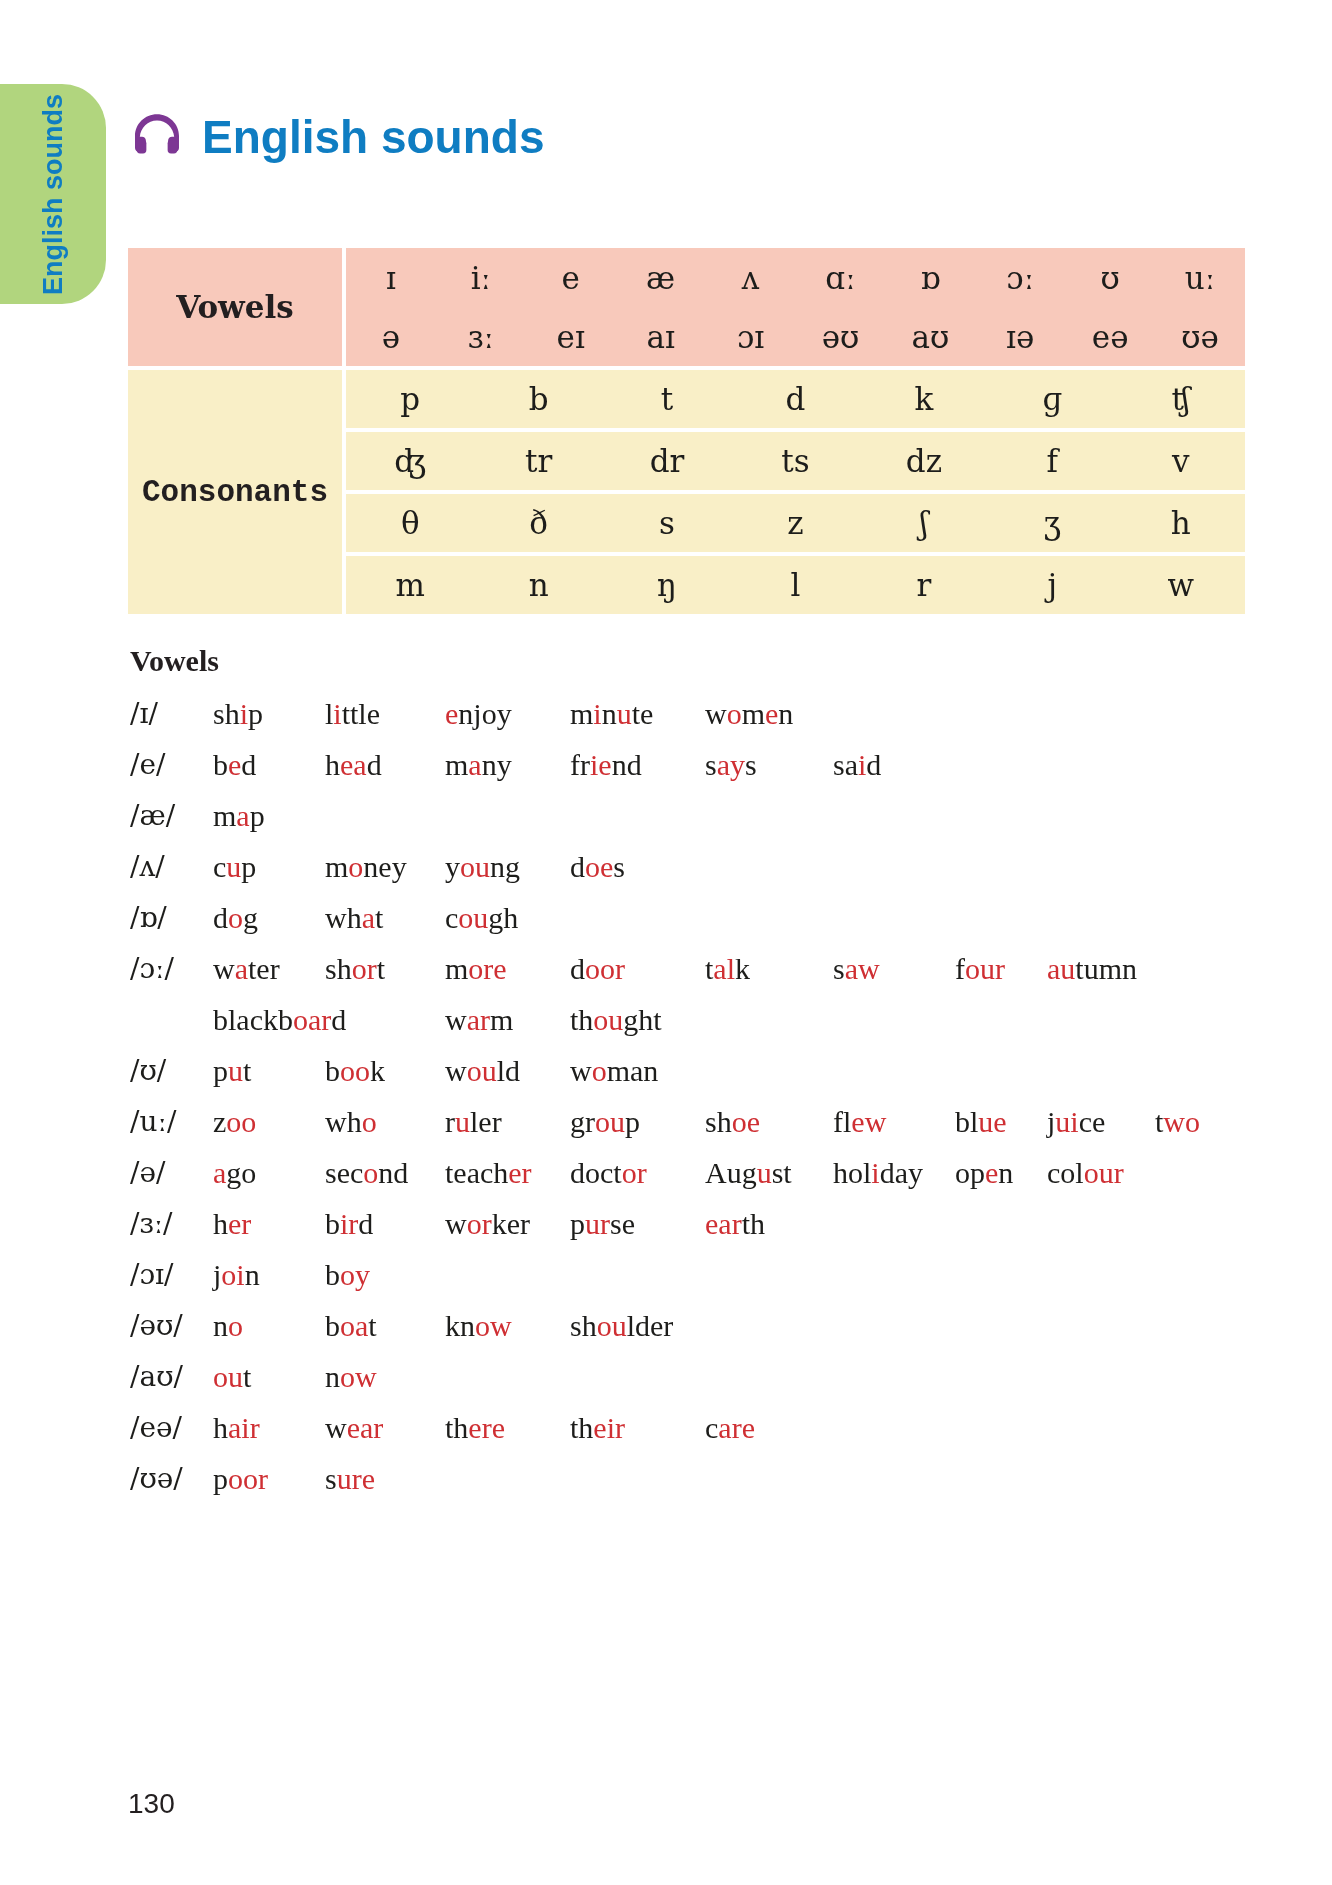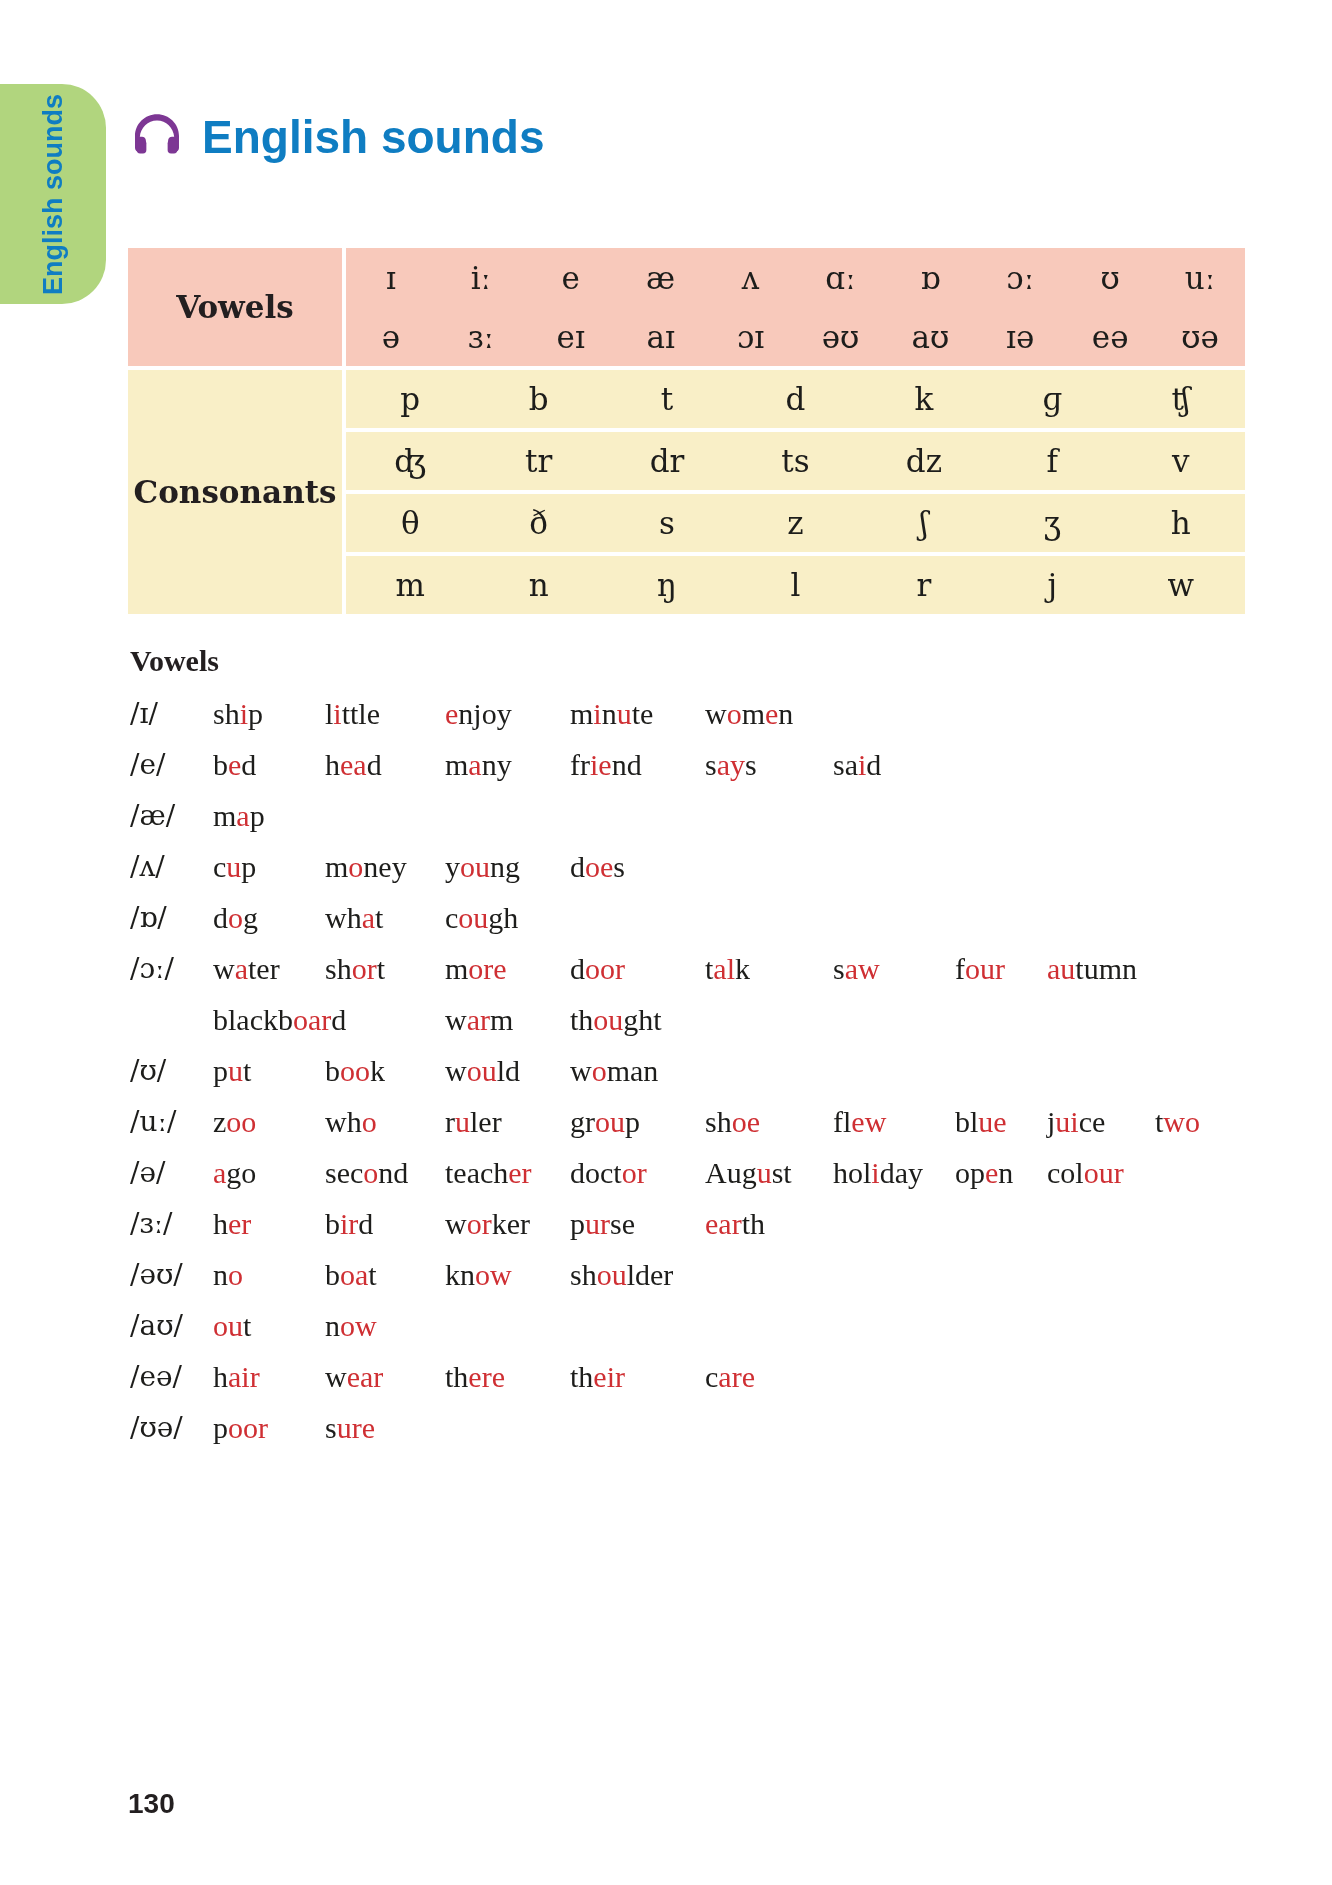--- a/index.html
+++ b/index.html
@@ -31,21 +31,21 @@
   
   .sound-table{position:absolute;left:128px;top:248px;width:1117px;font-family:"DejaVu Serif",serif;}
   .block{display:flex;}
   .block + .block{margin-top:4px;}
   .label-cell{
     width:214px;margin-right:4px;flex:0 0 214px;
     display:flex;align-items:center;justify-content:center;
     font-weight:bold;font-size:31px;color:#231f20;
   }
   .vowel-block .label-cell,.vowel-block .rows{background:var(--vowel-pink,#f8c9bb);}
-  .consonant-block .label-cell{background:var(--consonant-yellow,#f9efc7);}
+  .consonant-block .label-cell{background:var(--consonant-yellow,#f9efc7);font-family:Liberation Mono, monospace;}
   .rows{flex:1;display:flex;flex-direction:column;}
   .sym-row{display:grid;align-items:center;}
   .vowel-block .sym-row{height:59px;}
   .consonant-block .sym-row{background:var(--consonant-yellow,#f9efc7);height:58px;}
   .consonant-block .sym-row + .sym-row{margin-top:4px;}
   .cols10{grid-template-columns:repeat(10,1fr);}
   .cols7{grid-template-columns:repeat(7,1fr);}
   .sym{text-align:center;font-size:31px;color:#1d1d1b;}
   
   .section-heading{
@@ -55,21 +55,21 @@
   #word-rows{position:absolute;left:130px;top:688px;font-size:30px;color:#1d1d1b;}
   .word-row{
     display:grid;white-space:nowrap;line-height:51px;height:51px;
     grid-template-columns:83px 112px 120px 125px 135px 128px 122px 92px 108px 120px;
   }
   .phoneme{font-family:"DejaVu Serif",serif;font-size:28px;}
   .word .red{color:var(--highlight-red,#cf2f33);}
   
   .page-number{
     position:absolute;left:128px;top:1788px;
-    font-family:"Liberation Sans",sans-serif;font-weight:bold;font-size:28px;color:#231f20;
+    font-family:"Liberation Sans",sans-serif;font-weight:normal;font-size:28px;color:#231f20;
   }
 </style>
 </head>
 <body>
 
 <div class="side-tab">
   <span class="side-tab-label">English sounds</span>
 </div>
 
 <div class="header">
@@ -243,20 +243,25 @@
     </div>
     <div class="word-row">
       <span class="phoneme">/ɜː/</span>
       <span class="word">h<span class="red">er</span></span>
       <span class="word">b<span class="red">ir</span>d</span>
       <span class="word">w<span class="red">or</span>ker</span>
       <span class="word">p<span class="red">ur</span>se</span>
       <span class="word"><span class="red">ear</span>th</span>
     </div>
     <div class="word-row">
+      <span class="phoneme">/ɔɪ/</span>
+      <span class="word">j<span class="red">oi</span>n</span>
+      <span class="word">b<span class="red">oy</span></span>
+    </div>
+    <div class="word-row">
       <span class="phoneme">/əʊ/</span>
       <span class="word">n<span class="red">o</span></span>
       <span class="word">b<span class="red">oa</span>t</span>
       <span class="word">kn<span class="red">ow</span></span>
       <span class="word">sh<span class="red">ou</span>lder</span>
     </div>
     <div class="word-row">
       <span class="phoneme">/aʊ/</span>
       <span class="word"><span class="red">ou</span>t</span>
       <span class="word">n<span class="red">ow</span></span>

